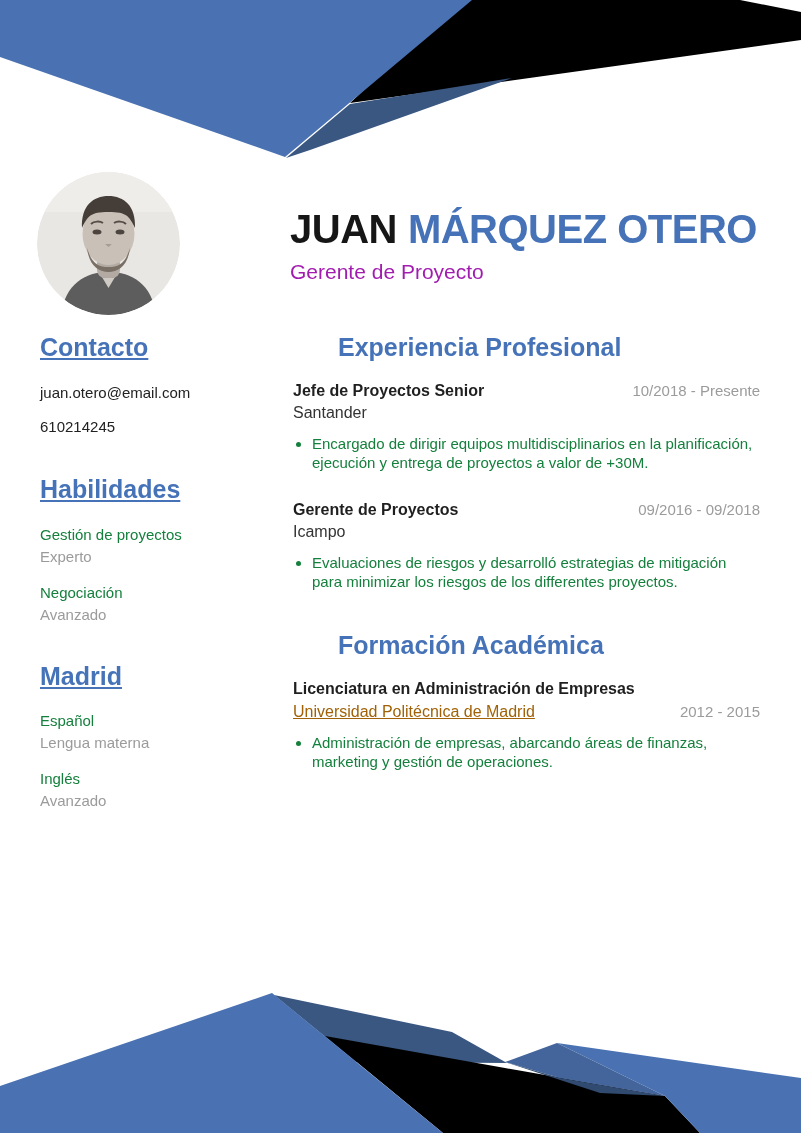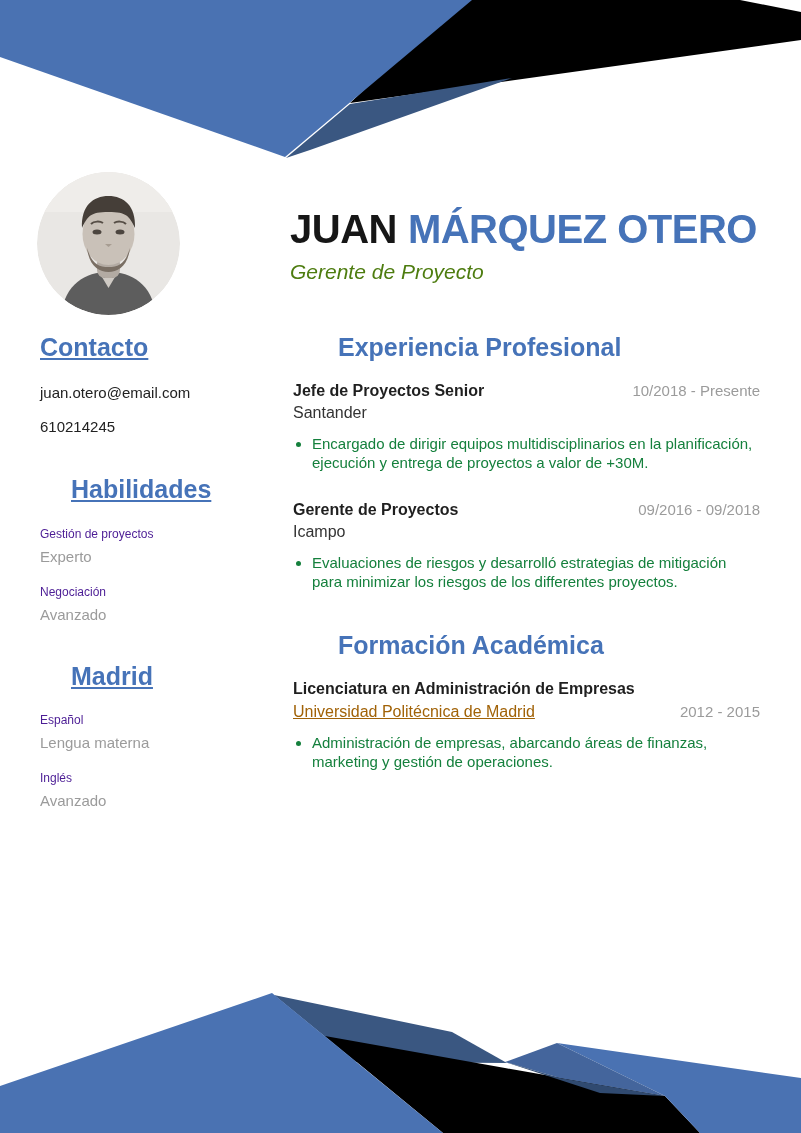--- a/index.html
+++ b/index.html
@@ -10,34 +10,34 @@
   }
   .ribbon-top { position:absolute; top:0; left:0; }
   .ribbon-bottom { position:absolute; bottom:0; left:0; }
 
   .photo-wrap { position:absolute; left:37px; top:172px; width:143px; height:143px; border-radius:50%; overflow:hidden; }
 
   .name-block { position:absolute; left:290px; top:207px; width:480px; }
   .name-line { display:flex; gap:11px; font-size:40px; font-weight:700; letter-spacing:-0.5px; line-height:1.1; }
   .name-first { color:#161616; }
   .name-last { color:#4673b8; }
-  .job-subtitle { margin-top:9px; font-size:21px; color:#4d7c0f;font-style:italic; }
+  .job-subtitle { margin-top:9px; font-size:21px; color:#a21caf; }
 
   .col-left { position:absolute; left:40px; top:333px; width:228px; }
   .col-right { position:absolute; left:293px; top:333px; width:467px; }
 
   h2.section { font-size:25px; font-weight:700; color:#4673b8; line-height:1.15; }
   .col-left h2.section { margin-bottom:20px;text-decoration:underline; }
   .col-right h2.section { margin-bottom:20px;margin-left:45px; }
-  .sec-gap { margin-top:37px;margin-left:31px; }
+  .sec-gap { margin-top:37px; }
 
   .contact-item { font-size:15px; color:#222222; line-height:22px; margin-bottom:12px; }
 
   .skill-item, .lang-item { margin-bottom:15px; }
-  .skill-name, .lang-name { font-size:12px; color:#4c1d95; line-height:21px; }
+  .skill-name, .lang-name { font-size:15px; color:#15803d; line-height:21px; }
   .skill-level, .lang-level { font-size:15px; color:#9b9b9b; line-height:21px; margin-top:1px; }
 
   .job { margin-bottom:29px; }
   .job-head { display:flex; justify-content:space-between; align-items:baseline; }
   .job-title { font-size:16px; font-weight:700; color:#1f1f1f; }
   .job-dates { font-size:15px; color:#9b9b9b; }
   .job-company { font-size:16px; color:#333333; margin-top:4px; }
   ul.bullets { margin:12px 0 0 0; padding-left:19px; }
   ul.bullets li { font-size:15px; color:#15803d; line-height:19px; }
 

